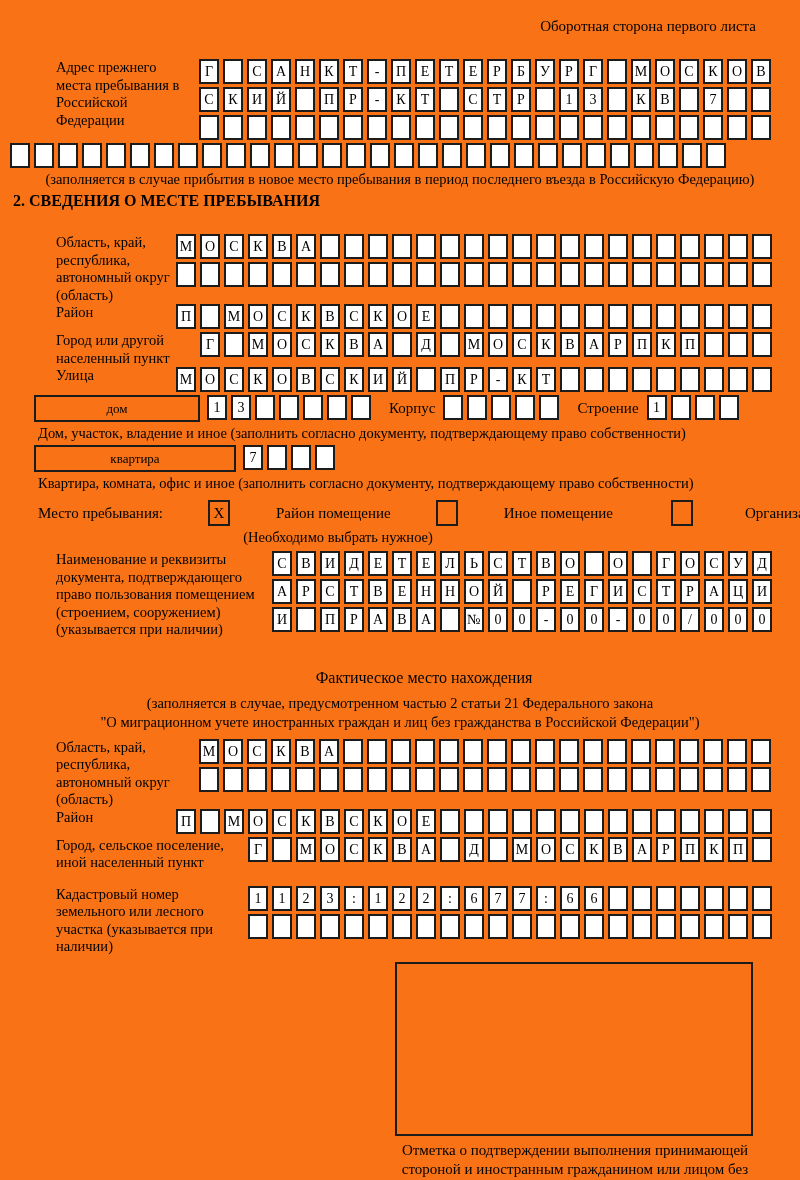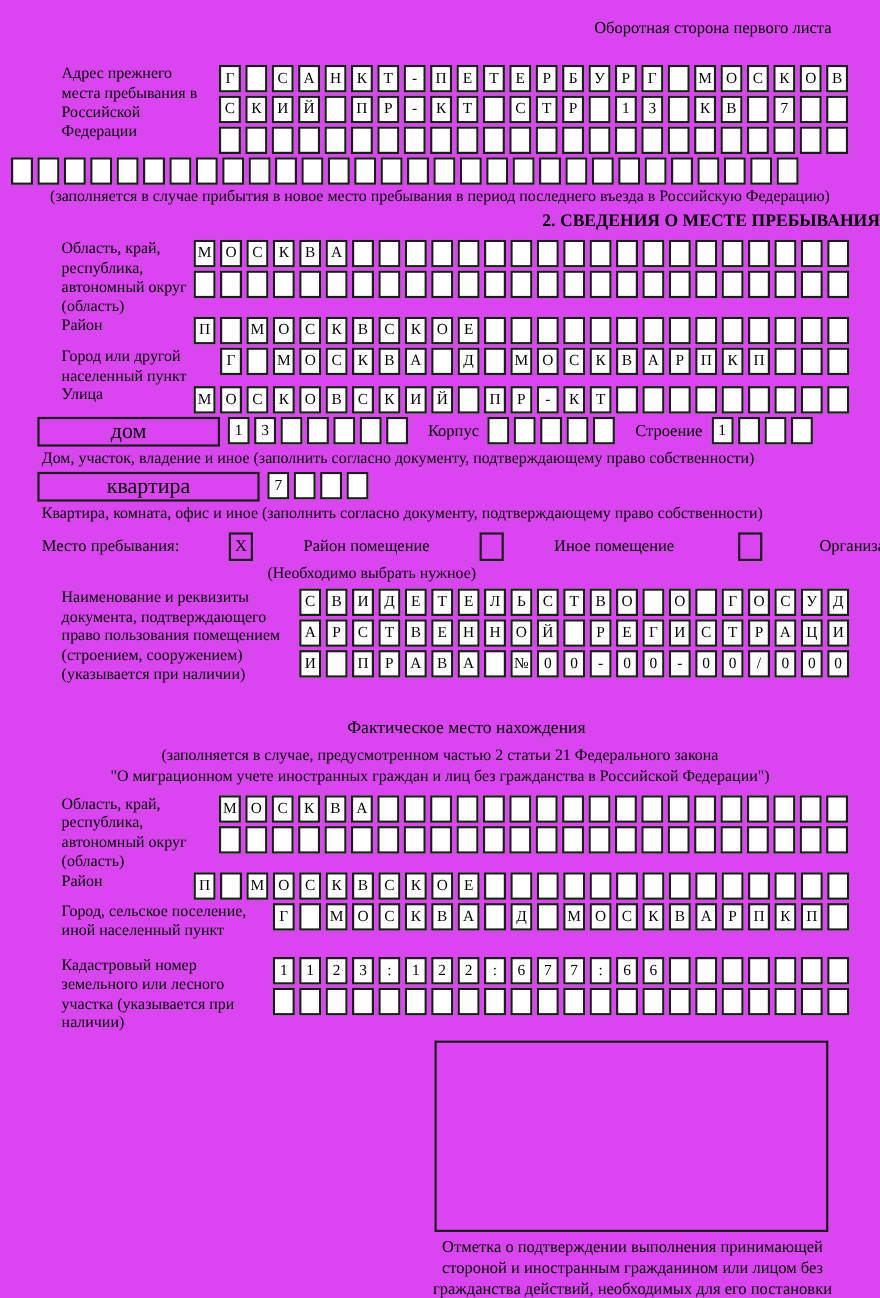--- a/index.html
+++ b/index.html
@@ -1,18 +1,18 @@
 <!DOCTYPE html>
 <html><head>
 <meta charset="utf-8">
 <style>
   * { box-sizing: border-box; }
   html, body { margin: 0; padding: 0; background: #ffffff; }
   body { width: 800px; font-family: "Liberation Serif", "DejaVu Serif", serif; color: #000; }
-  .sheet { width: 800px; height: 1180px; overflow: hidden; padding-top: 18px; position: relative; background: #d946ef; }
+  .sheet { width: 800px; height: 1180px; overflow: hidden; padding-top: 18px; position: relative; background: #f97316; }
 
   .top-note { text-align: right; padding-right: 44px; font-size: 15px; margin-bottom: 24px; }
 
   .field-row { display: flex; align-items: flex-start; margin-left: 56px; }
   .label { font-size: 14.5px; line-height: 17.5px; flex: none; padding-right: 6px; }
   .w143 { width: 143px; }
   .w120 { width: 120px; }
   .w144 { width: 144px; }
   .w216 { width: 216px; }
   .w192 { width: 192px; }
@@ -22,26 +22,26 @@
   .cell {
     flex: none; width: 20px; height: 25px; border: 2px solid #1c1c1c; margin-right: 4px;
     font-size: 14px; line-height: 21px; text-align: center; background: #fff;
   }
   .grid-full { margin-left: 10px; }
 
   .caption { font-size: 14.5px; line-height: 17px; }
   .caption-center { text-align: center; margin-top: 2px; margin-bottom: 2px; }
   .caption-left { margin-left: 38px; margin-top: 1px; margin-bottom: 3px; }
 
-  .section-title { text-align: right; font-weight: bold; font-size: 16px; margin: 4px 0 8px 0; padding-left: 13px; }
+  .section-title { text-align: left; font-weight: bold; font-size: 16px; margin: 4px 0 24px 0; padding-left: 13px; }
 
   .dom-row { display: flex; align-items: flex-start; margin-left: 34px; margin-bottom: 2px; }
   .named-box {
     border: 2px solid #1c1c1c; height: 27px; line-height: 23px; text-align: center;
-    font-size: 20px; flex: none; margin-right: 7px;
+    font-size: 13px; flex: none; margin-right: 7px;
   }
   .dom-box { width: 166px; }
   .kv-box { width: 202px; }
   .inline-lbl { font-size: 15px; line-height: 27px; flex: none; margin: 0 8px 0 14px; }
 
   .mesto-row { display: flex; align-items: center; margin-left: 38px; margin-top: 8px; gap: 34px; }
   .mesto-lbl { font-size: 15px; flex: none; }
   .checkbox {
     flex: none; width: 22px; height: 26px; border: 2px solid #1c1c1c; margin-left: 11px;
     font-size: 15px; line-height: 22px; text-align: center;

